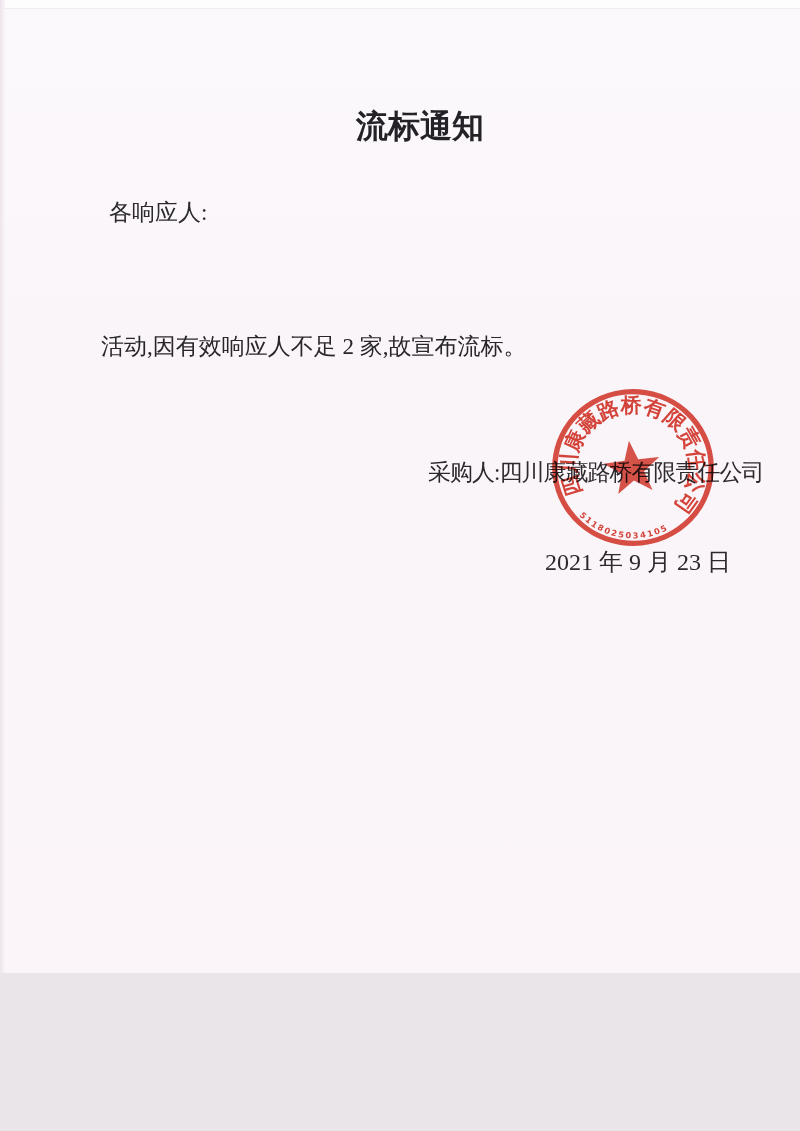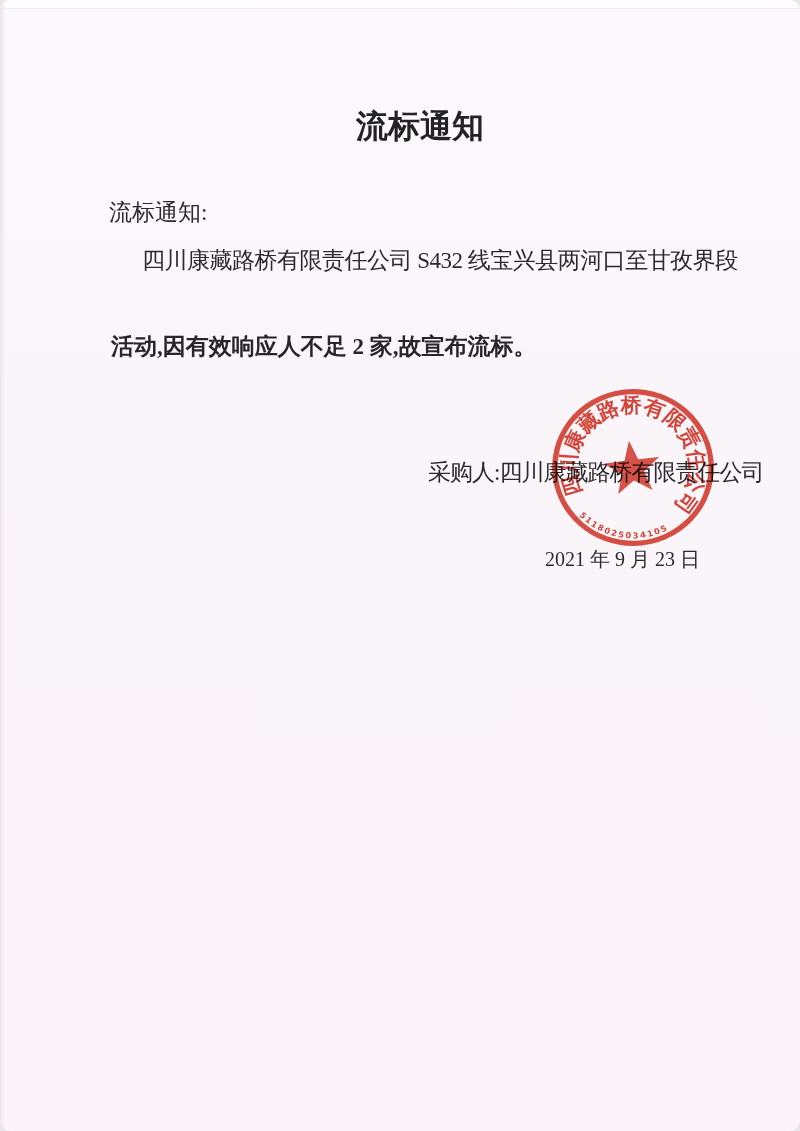--- a/index.html
+++ b/index.html
@@ -1,24 +1,23 @@
 <!DOCTYPE html>
 <html><head>
 <meta charset="utf-8">
 <style>
   html,body{margin:0;padding:0;}
   body{background:#e9e5e9;}
   .page{
     position:relative;
-    width:800px;height:1131px;
+    width:800px;height:973px;
     background:linear-gradient(180deg,#fcf9fc 0%,#faf5f9 35%,#fbf5f9 100%);
     overflow:hidden;
     font-family:"Liberation Serif","DejaVu Serif",serif;
     color:#2c2a2e;
-    border-radius:11px;
   }
   .top-edge{
     position:absolute;top:0;left:0;right:0;height:8px;
     background:#fefdfe;border-bottom:1px solid #f1eaf0;
   }
   .left-edge{
     position:absolute;top:0;left:0;bottom:0;width:5px;
     background:linear-gradient(90deg,#ece4ea,#faf5f9);
   }
   .doc-title{
@@ -26,23 +25,23 @@
     font-size:32px;font-weight:700;line-height:1.2;
     letter-spacing:0px;color:#242127;white-space:pre;
   }
   .text-line{
     position:absolute;font-size:23px;line-height:1.25;
     white-space:pre;color:#2c2a2e;
   }
   .salutation{left:109px;top:199px;}
   .body-line-1{left:142px;top:247px;letter-spacing:-0.5px;}
   .body-line-2{left:101px;top:290px;font-weight:600;letter-spacing:-0.5px;color:#29262b;}
-  .body-line-3{left:111px;top:333px;font-weight:700;color:#29262b;}
+  .body-line-3{left:101px;top:333px;font-weight:400;color:#29262b;}
   .purchaser{left:388px;top:459px;letter-spacing:-1px;margin-left:40px;}
-  .date-line{left:545px;top:547px;font-size:20px;}
+  .date-line{left:545px;top:547px;font-size:24px;}
   .seal{
     position:absolute;left:549px;top:386px;width:168px;height:163px;
     mix-blend-mode:multiply;opacity:0.93;
   }
   .seal text{
     font-family:"Liberation Serif","DejaVu Serif",serif;
     font-weight:700;
   }
   .seal .arc-company{font-size:25px;}
   .seal .arc-number{font-size:10px;letter-spacing:2px;font-family:"DejaVu Sans","Liberation Sans",sans-serif;}
@@ -50,23 +49,22 @@
 </head>
 <body>
 
 <div class="page">
 
   <div class="top-edge"></div>
   <div class="left-edge"></div>
 
   <div class="doc-title">流标通知</div>
 
-  <div class="text-line salutation">流标通知:</div>
+  <div class="text-line salutation">各响应人:</div>
 
-  <div class="text-line body-line-1">四川康藏路桥有限责任公司 S432 线宝兴县两河口至甘孜界段</div>
   <div class="text-line body-line-3">活动,因有效响应人不足 2 家,故宣布流标。</div>
 
   <div class="text-line purchaser">采购人:四川康藏路桥有限责任公司</div>
 
   <div class="text-line date-line">2021 年 9 月 23 日</div>
 
   <svg class="seal" viewBox="0 0 200 200" preserveAspectRatio="none" aria-hidden="true">
     <defs>
       <path id="sealCompanyArc" d="M 47.9 143.7 A 68 68 0 1 1 152.1 143.7" fill="none"></path>
       <path id="sealNumberArc" d="M 33.4 155.9 A 87 87 0 0 0 166.6 155.9" fill="none"></path>

